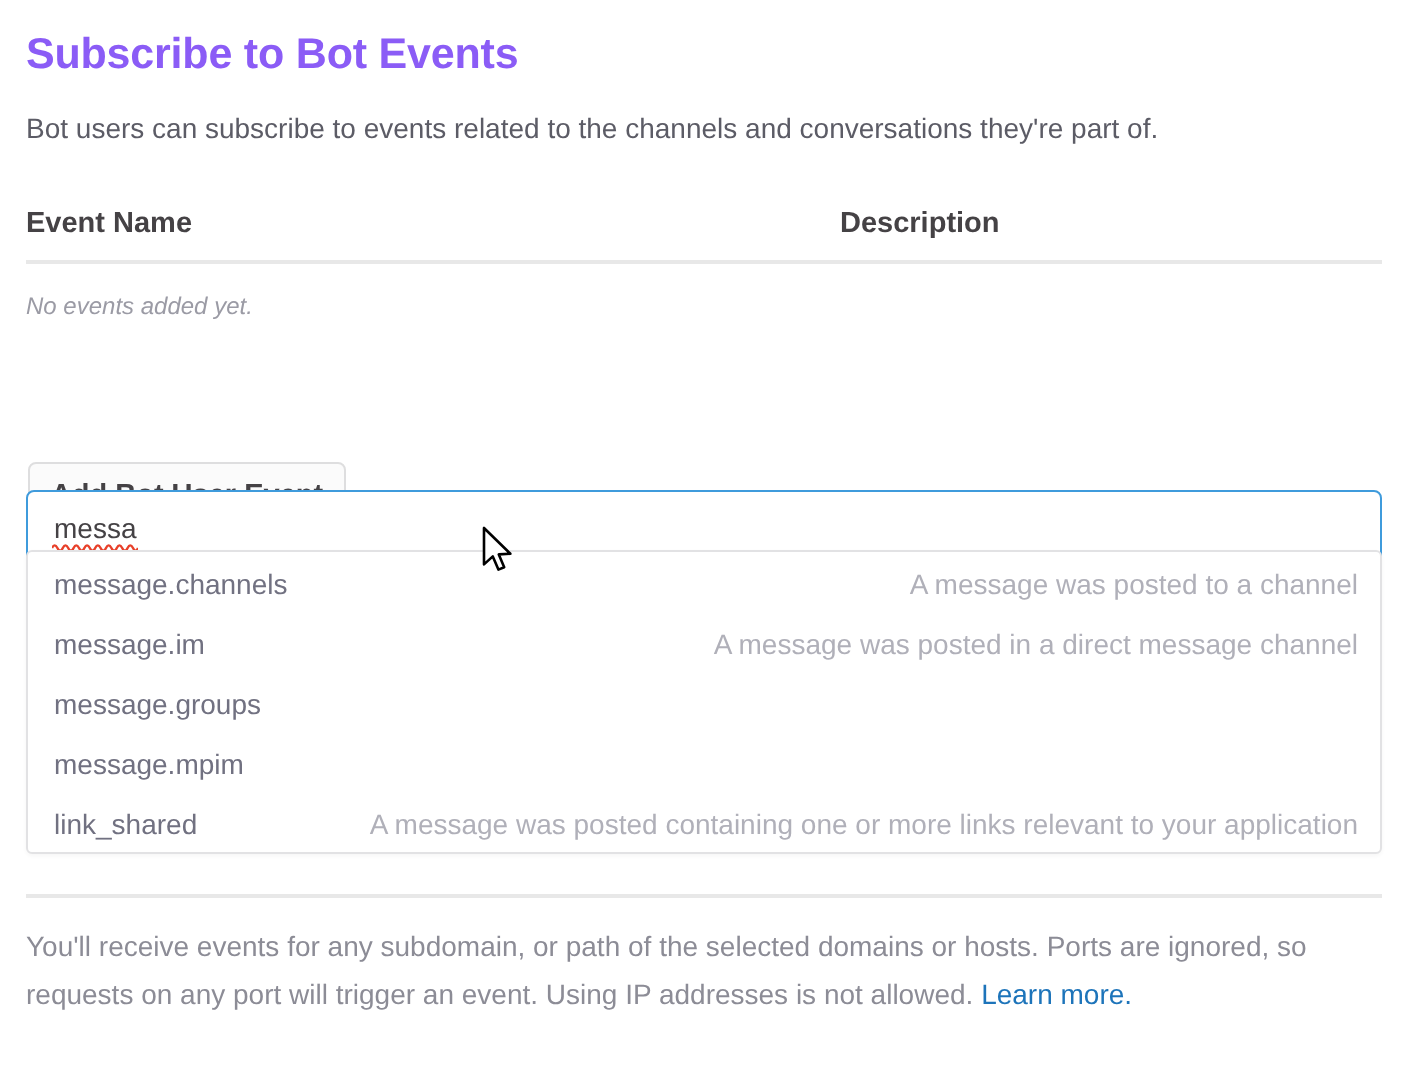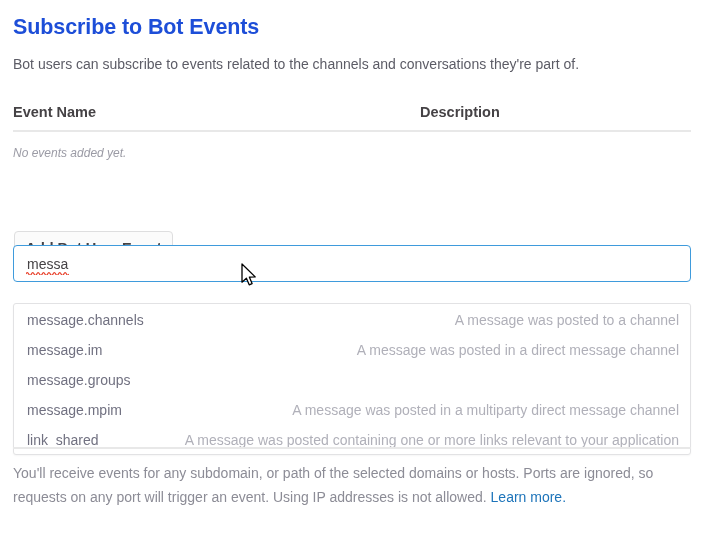--- a/index.html
+++ b/index.html
@@ -23,21 +23,21 @@
     height: 533px;
   }
 
   
   .page-title {
     position: absolute;
     left: 13px;
     top: 15px;
     font-size: 21.5px;
     font-weight: bold;
-    color: #1d4ed8;
+    color: #8b5cf6;
     letter-spacing: -0.1px;
     white-space: nowrap;
   }
 
   .page-subtitle {
     position: absolute;
     left: 13px;
     top: 56px;
     font-size: 14px;
     color: #5c5c66;
@@ -144,21 +144,21 @@
     top: 271px;
     width: 43px;
     height: 4px;
     pointer-events: none;
   }
 
   
   .dropdown {
     position: absolute;
     left: 13px;
-    top: 303px;
+    top: 275px;
     width: 678px;
     height: 152px;
     box-sizing: border-box;
     background: #ffffff;
     border: 1px solid #e2e2e4;
     border-radius: 3px;
     box-shadow: 0 1px 2px rgba(0,0,0,0.04);
     overflow: hidden;
   }
   .dd-item {
@@ -252,21 +252,20 @@
       <span class="dd-name">message.im</span>
       <span class="dd-desc">A message was posted in a direct message channel</span>
     </div>
 
     <div class="dd-item">
       <span class="dd-name">message.groups</span>
     </div>
 
     <div class="dd-item">
       <span class="dd-name">message.mpim</span>
-      <span class="dd-desc">A message was posted in a multiparty direct message channel</span>
     </div>
 
     <div class="dd-item">
       <span class="dd-name">link_shared</span>
       <span class="dd-desc">A message was posted containing one or more links relevant to your application</span>
     </div>
 
   </div>
 
   <div class="rule rule-bottom"></div>

